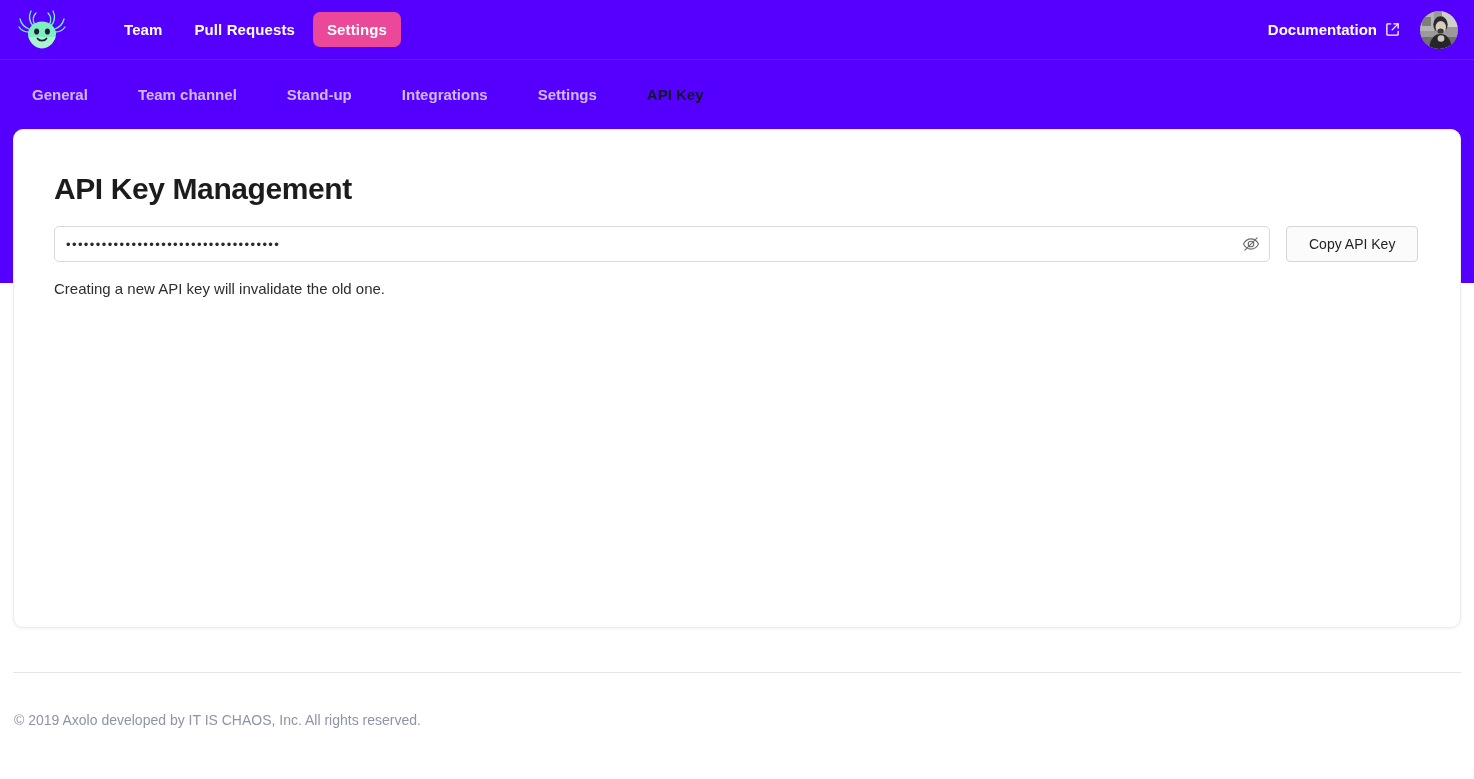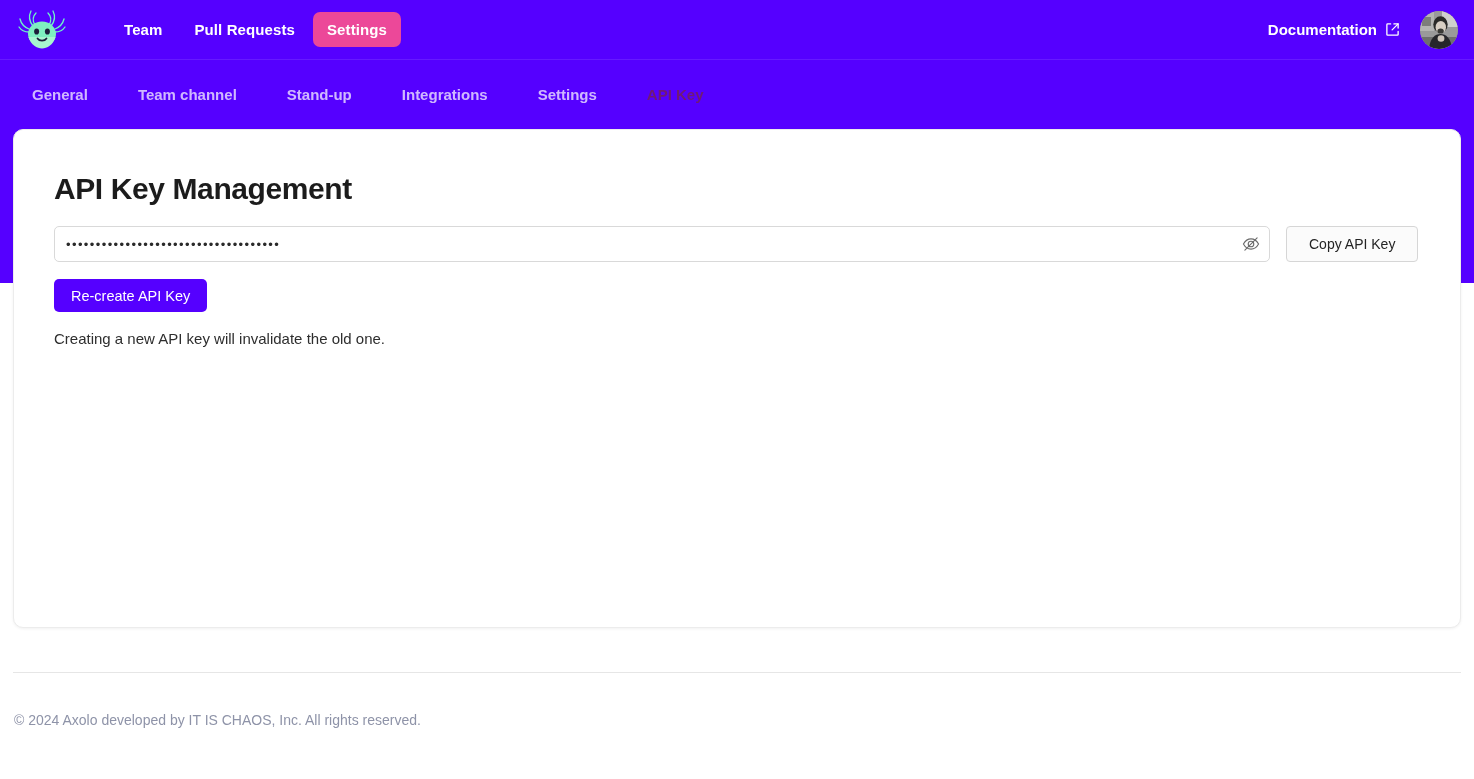--- a/index.html
+++ b/index.html
@@ -120,21 +120,21 @@
     color: rgba(255,255,255,0.72);
     font-size: 15px;
     font-weight: 700;
     padding: 8px 14px;
     margin-right: 22px;
     text-decoration: none;
     white-space: nowrap;
   }
 
   .sub-nav-item.active {
-    color: #701a75;
+    color: #0f172a;
   }
 
   
   .card {
     position: absolute;
     top: 129px;
     left: 13px;
     width: 1448px;
     height: 499px;
     background: #ffffff;
@@ -356,19 +356,18 @@
           <path d="M1.6 10 C3.7 6.2, 6.6 4.3, 10 4.3 C13.4 4.3, 16.3 6.2, 18.4 10 C16.3 13.8, 13.4 15.7, 10 15.7 C6.6 15.7, 3.7 13.8, 1.6 10 Z" fill="none" stroke="#6b6b6b" stroke-width="1.25"></path>
           <circle cx="10" cy="10" r="3.1" fill="none" stroke="#6b6b6b" stroke-width="1.25"></circle>
           <line x1="3.2" y1="16.8" x2="16.8" y2="3.2" stroke="#6b6b6b" stroke-width="1.25" stroke-linecap="round"></line>
         </svg>
       </button>
     </div>
 
     <button class="copy-btn">Copy API Key</button>
   </div>
 
-  <button class="recreate-btn">Re-create API Key</button>
 
   <p class="warn-text">Creating a new API key will invalidate the old one.</p>
 </div>
 
 <div class="footer-divider"></div>
-<div class="footer-text">© 2024 Axolo developed by IT IS CHAOS, Inc. All rights reserved.</div>
+<div class="footer-text">© 2019 Axolo developed by IT IS CHAOS, Inc. All rights reserved.</div>
 
 </body></html>

